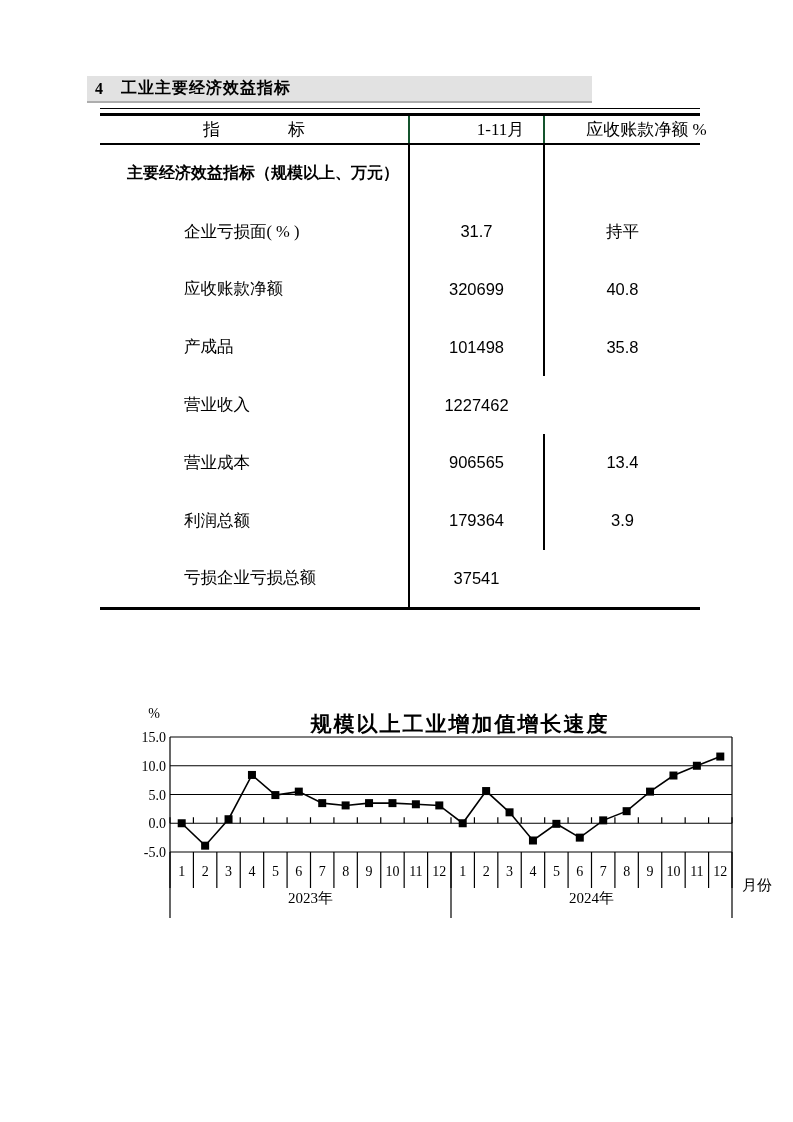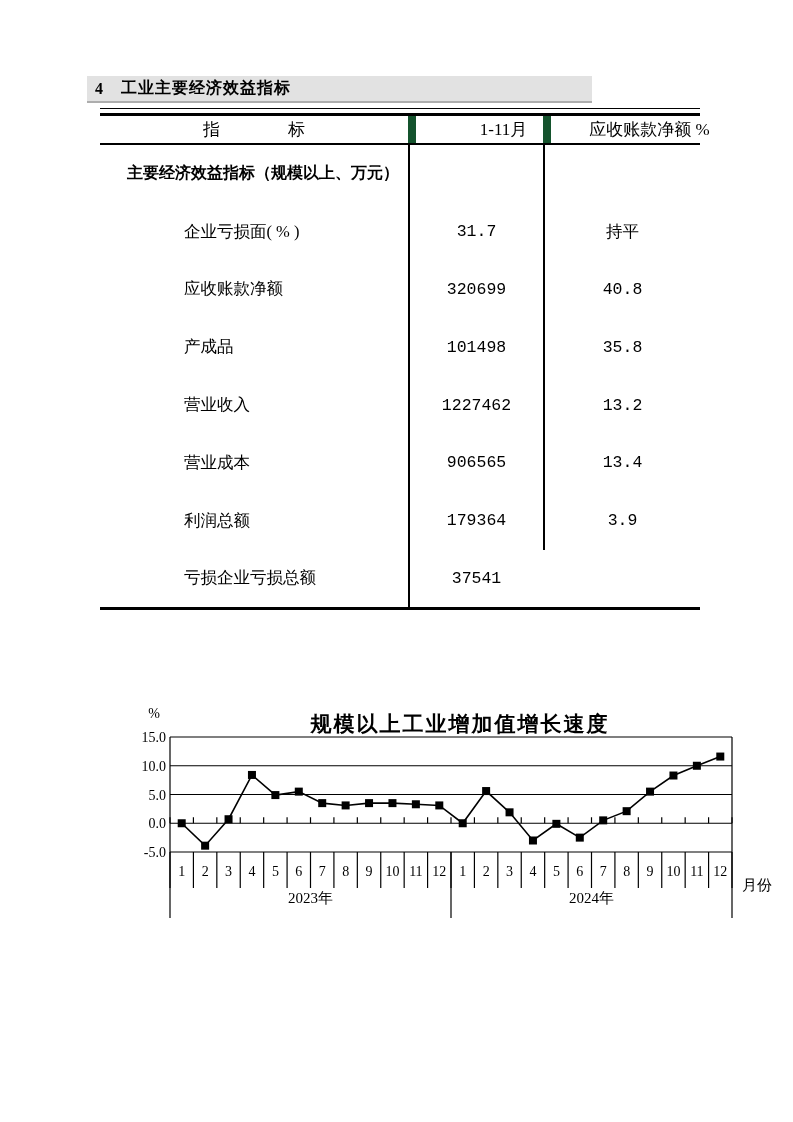--- a/index.html
+++ b/index.html
@@ -41,24 +41,24 @@
   }
   .thead .th{display:flex;align-items:center;justify-content:center;white-space:pre;}
   .tr{
     display:grid;grid-template-columns:308px 135px 157px;
     height:57.8px;
     font-size:16.5px;
   }
   .td{display:flex;align-items:center;}
   .td.c1{padding-left:60px;margin-left:24px;}
   .td.c2,.td.c3{justify-content:center;border-left:2px solid #000;}
-  .thead .c2,.thead .c3{border-left:8px solid #14532d;padding-left:48px;}
+  .thead .c2,.thead .c3{border-left:2px solid #14532d;padding-left:48px;}
   .tr.group{font-weight:bold;}
   .tr.group .td.c1{padding-left:3px;font-size:16px;white-space:nowrap;}
-  .num-val{font-family:Liberation Mono, monospace;text-align:right;}
+  .num-val{font-family:Liberation Sans, sans-serif;text-align:right;}
   
   .chart-svg{position:absolute;left:130px;top:700px;}
   .ct{font:bold 21px "Liberation Serif","DejaVu Serif",serif;text-anchor:middle;letter-spacing:2px;}
   .cy{font:14px "Liberation Serif","DejaVu Serif",serif;}
   .cm{font:14px "Liberation Serif","DejaVu Serif",serif;}
   .cg{font:15px "Liberation Serif","DejaVu Serif",serif;}
   .gl{stroke:#000;stroke-width:1.2;}
   .series-line{fill:none;stroke:#000;stroke-width:1.6;}
   .marker{fill:#000;stroke:none;}
 </style>
@@ -96,21 +96,20 @@
         <div class="td c3 num-val">40.8</div>
       </div>
       <div class="tr">
         <div class="td c1">产成品</div>
         <div class="td c2 num-val">101498</div>
         <div class="td c3 num-val">35.8</div>
       </div>
       <div class="tr">
         <div class="td c1">营业收入</div>
         <div class="td c2 num-val">1227462</div>
-        <div class="td c3 num-val">13.2</div>
       </div>
       <div class="tr">
         <div class="td c1">营业成本</div>
         <div class="td c2 num-val">906565</div>
         <div class="td c3 num-val">13.4</div>
       </div>
       <div class="tr">
         <div class="td c1">利润总额</div>
         <div class="td c2 num-val">179364</div>
         <div class="td c3 num-val">3.9</div>

